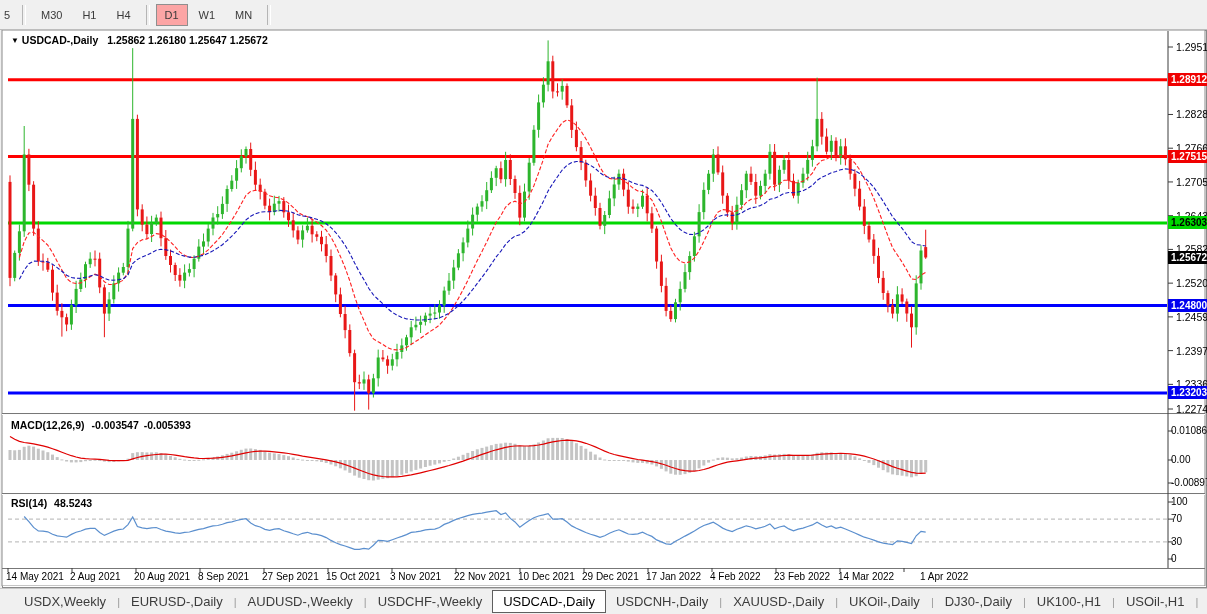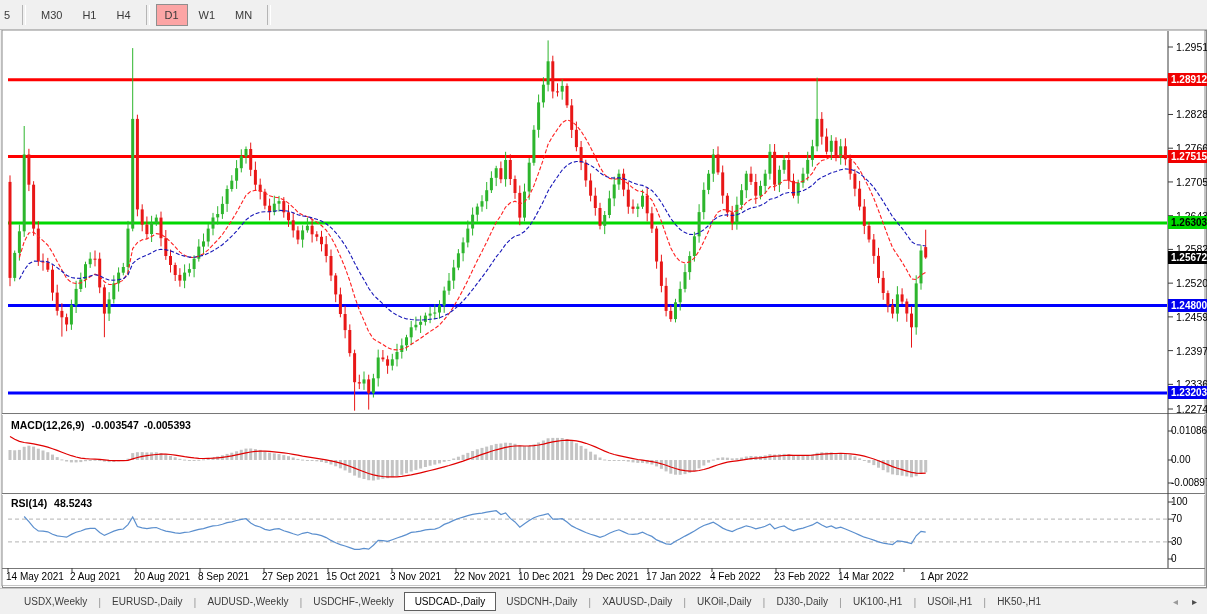--- a/index.html
+++ b/index.html
@@ -20,21 +20,21 @@
   svg#plot{position:absolute;left:0;top:30px;width:1207px;height:556px;}
   .overlay{position:absolute;font-size:10.5px;font-weight:700;color:#000;white-space:nowrap;}
   .ptick{position:absolute;left:1176px;font-size:10.5px;color:#000;white-space:nowrap;}
   .plabel{position:absolute;left:1168px;width:39px;height:13px;font-size:10px;font-weight:700;
           line-height:13px;padding-left:3px;box-sizing:border-box;white-space:nowrap;}
   .dlabel{position:absolute;top:571px;font-size:10px;color:#000;white-space:nowrap;}
   .ilabel{position:absolute;left:1171px;font-size:10px;color:#000;white-space:nowrap;}
   
   .tabbar{position:absolute;left:0;top:588px;width:1207px;height:26px;background:#f0f0f0;
           border-top:1px solid #c8c8c8;display:flex;align-items:center;padding-left:14px;box-sizing:border-box;}
-  .tab{font-size:10px;color:#3c3c3c;padding:3px 10px;white-space:nowrap;cursor:default;}
+  .tab{font-size:13px;color:#3c3c3c;padding:3px 10px;white-space:nowrap;cursor:default;}
   .tab.active{background:#ffffff;border:1px solid #5f5f5f;color:#000;}
   .tab-sep{color:#9a9a9a;font-size:11px;padding:0 1px;}
   .tab-arrows{margin-left:auto;display:flex;gap:14px;padding-right:10px;}
   .arrow{font-size:10px;color:#4d4d4d;cursor:default;}
   .arrow.dim{color:#9a9a9a;}
 </style>
 </head>
 <body>
 
 <div class="screen">
@@ -686,20 +686,25 @@
       <rect x="914.7" y="283.4" width="3" height="43.9" fill="#2db52d"></rect>
       <line x1="921.0" y1="245.3" x2="921.0" y2="289.7" stroke="#2db52d" stroke-width="1"></line>
       <rect x="919.5" y="250.5" width="3" height="32.9" fill="#2db52d"></rect>
       <line x1="925.7" y1="229.7" x2="925.7" y2="258.9" stroke="#e81717" stroke-width="1"></line>
       <rect x="924.2" y="247.1" width="3" height="10.4" fill="#e81717"></rect>
       <polyline points="19.4,257.5 24.2,241.7 28.9,232.9 33.6,232.2 38.3,236.7 43.0,240.7 47.8,245.2 52.5,252.5 57.2,261.5 61.9,270.0 66.6,278.4 71.4,282.5 76.1,283.5 80.8,282.9 85.5,280.0 90.2,276.7 95.0,274.0 99.7,276.0 104.4,281.8 109.1,284.5 113.8,284.4 118.6,282.5 123.3,280.2 128.0,272.2 132.7,248.6 137.4,242.6 142.2,239.8 146.9,238.9 151.6,236.5 156.3,233.6 161.0,234.3 165.8,237.6 170.5,241.8 175.2,246.9 179.9,252.1 184.6,255.3 189.4,257.4 194.1,257.6 198.8,255.9 203.5,253.7 208.2,249.8 213.0,244.8 217.7,240.1 222.4,234.5 227.1,227.5 231.8,220.3 236.6,212.3 241.3,203.7 246.0,195.3 250.7,191.4 255.4,190.3 260.2,190.5 264.9,192.9 269.6,195.8 274.3,197.1 279.0,197.7 283.8,199.9 288.5,203.1 293.2,207.3 297.9,212.2 302.6,215.0 307.4,216.7 312.1,219.4 316.8,222.1 321.5,225.5 326.2,230.2 331.0,237.2 335.7,246.0 340.4,256.4 345.1,267.7 349.8,280.9 354.6,296.5 359.3,309.9 364.0,320.6 368.7,331.7 373.4,338.9 378.2,341.8 382.9,344.4 387.6,347.7 392.3,349.5 397.0,349.9 401.8,349.2 406.5,347.4 411.2,344.3 415.9,341.3 420.6,338.3 425.4,334.8 430.1,331.5 434.8,328.6 439.5,325.0 444.2,319.7 449.0,313.7 453.7,306.6 458.4,298.4 463.1,289.8 467.8,280.4 472.6,270.3 477.3,260.5 482.0,251.4 486.7,242.0 491.4,232.1 496.2,222.3 500.9,215.6 505.6,207.1 510.3,202.8 515.0,201.2 519.8,203.8 524.5,201.9 529.2,195.9 533.9,185.7 538.6,172.9 543.4,159.3 548.1,144.2 552.8,136.1 557.5,129.3 562.2,122.6 567.0,119.9 571.7,121.5 576.4,125.4 581.1,131.2 585.8,138.7 590.6,147.5 595.3,156.8 600.0,167.4 604.7,174.7 609.4,178.4 614.2,179.3 618.9,178.5 623.6,180.2 628.3,184.2 633.0,188.1 637.8,190.9 642.5,191.6 647.2,195.0 651.9,200.1 656.6,209.6 661.4,221.3 666.1,235.1 670.8,248.0 675.5,256.4 680.2,261.4 685.0,263.0 689.7,261.9 694.4,258.0 699.1,250.9 703.8,241.5 708.6,231.1 713.3,219.3 718.0,212.1 722.7,209.6 727.4,210.0 732.2,212.0 736.9,210.9 741.6,207.7 746.3,202.5 751.0,199.3 755.8,198.8 760.5,196.8 765.2,193.2 769.9,186.9 774.6,186.5 779.4,183.9 784.1,180.3 788.8,180.3 793.5,182.7 798.2,182.7 803.0,181.3 807.7,178.0 812.4,173.1 817.1,164.8 821.8,160.5 826.6,159.1 831.3,156.3 836.0,156.5 840.7,154.9 845.4,155.6 850.2,158.4 854.9,163.0 859.6,169.7 864.3,178.4 869.0,187.8 873.8,198.3 878.5,210.5 883.2,223.2 887.9,235.9 892.6,247.8 897.4,255.0 902.1,262.2 906.8,270.1 911.5,278.9 916.2,279.6 921.0,275.1 925.7,272.4 " fill="none" stroke="#ff2020" stroke-width="1.1" stroke-dasharray="4 2"></polyline>
       <polyline points="19.4,279.3 24.2,270.1 28.9,263.7 33.6,261.1 38.3,261.2 43.0,261.3 47.8,261.9 52.5,264.2 57.2,267.6 61.9,271.3 66.6,275.2 71.4,277.5 76.1,278.3 80.8,278.4 85.5,277.3 90.2,276.0 95.0,274.7 99.7,275.6 104.4,278.4 109.1,280.0 113.8,280.2 118.6,279.7 123.3,278.7 128.0,275.0 132.7,263.5 137.4,259.4 142.2,256.9 146.9,255.2 151.6,252.8 156.3,250.2 161.0,249.3 165.8,249.8 170.5,250.9 175.2,252.7 179.9,254.8 184.6,256.1 189.4,257.1 194.1,257.2 198.8,256.4 203.5,255.3 208.2,253.3 213.0,250.7 217.7,247.9 222.4,244.7 227.1,240.6 231.8,236.1 236.6,231.1 241.3,225.5 246.0,219.9 250.7,216.2 255.4,213.8 260.2,212.2 264.9,211.7 269.6,211.8 274.3,211.2 279.0,210.4 283.8,210.6 288.5,211.3 293.2,212.7 297.9,214.7 302.6,215.9 307.4,216.6 312.1,217.9 316.8,219.3 321.5,221.1 326.2,223.7 331.0,227.6 335.7,232.5 340.4,238.5 345.1,245.3 349.8,253.3 354.6,262.9 359.3,271.8 364.0,279.8 368.7,288.2 373.4,294.8 378.2,299.5 382.9,303.9 387.6,308.5 392.3,312.3 397.0,315.2 401.8,317.4 406.5,318.9 411.2,319.5 415.9,319.9 420.6,320.1 425.4,319.7 430.1,319.3 434.8,318.8 439.5,317.8 444.2,315.8 449.0,313.2 453.7,309.8 458.4,305.6 463.1,300.9 467.8,295.6 472.6,289.6 477.3,283.4 482.0,277.3 486.7,270.9 491.4,264.0 496.2,256.9 500.9,251.1 505.6,244.4 510.3,239.5 515.0,236.1 519.8,234.7 524.5,231.5 529.2,226.4 533.9,219.3 538.6,210.6 543.4,201.3 548.1,190.9 552.8,183.5 557.5,176.7 562.2,170.0 567.0,165.2 571.7,162.6 576.4,161.5 581.1,161.5 585.8,163.0 590.6,165.4 595.3,168.5 600.0,172.8 604.7,175.9 609.4,177.6 614.2,178.1 618.9,177.8 623.6,178.6 628.3,180.7 633.0,182.8 637.8,184.6 642.5,185.4 647.2,187.5 651.9,190.5 656.6,195.8 661.4,202.4 666.1,210.5 670.8,218.5 675.5,224.7 680.2,229.5 685.0,232.6 689.7,234.4 694.4,234.5 699.1,232.8 703.8,229.7 708.6,225.5 713.3,220.3 718.0,216.7 722.7,215.2 727.4,214.9 732.2,215.5 736.9,214.8 741.6,212.9 746.3,210.0 751.0,208.0 755.8,207.0 760.5,205.5 765.2,203.1 769.9,199.3 774.6,198.2 779.4,196.1 784.1,193.4 788.8,192.5 793.5,192.7 798.2,192.0 803.0,190.7 807.7,188.4 812.4,185.3 817.1,180.3 821.8,177.1 826.6,175.2 831.3,172.7 836.0,171.5 840.7,169.7 845.4,168.9 850.2,169.3 854.9,170.7 859.6,173.4 864.3,177.3 869.0,181.9 873.8,187.3 878.5,194.1 883.2,201.4 887.9,209.1 892.6,216.8 897.4,222.6 902.1,228.4 906.8,234.7 911.5,241.6 916.2,244.7 921.0,245.1 925.7,246.0 " fill="none" stroke="#1818b8" stroke-width="1.1" stroke-dasharray="4 2"></polyline>
       <polyline points="24.2,516.5 28.9,521.6 33.6,527.4 38.3,531.0 43.0,531.1 47.8,531.8 52.5,534.2 57.2,535.9 61.9,536.5 66.6,537.2 71.4,534.4 76.1,532.2 80.8,531.0 85.5,529.1 90.2,528.4 95.0,528.4 99.7,532.4 104.4,535.4 109.1,533.3 113.8,531.1 118.6,529.7 123.3,529.0 128.0,524.6 132.7,517.0 137.4,526.6 142.2,527.9 146.9,528.7 151.6,527.9 156.3,527.5 161.0,529.5 165.8,531.1 170.5,531.9 175.2,532.8 179.9,533.4 184.6,532.4 189.4,532.0 194.1,530.7 198.8,529.3 203.5,528.6 208.2,527.1 213.0,525.8 217.7,525.5 222.4,524.3 227.1,522.6 231.8,521.8 236.6,520.5 241.3,519.4 246.0,518.7 250.7,523.0 255.4,525.7 260.2,527.0 264.9,529.4 269.6,530.4 274.3,529.1 279.0,528.6 283.8,530.7 288.5,532.1 293.2,533.8 297.9,535.2 302.6,533.3 307.4,532.3 312.1,533.9 316.8,534.3 321.5,535.6 326.2,537.6 331.0,540.4 335.7,542.7 340.4,544.6 345.1,546.0 349.8,547.6 354.6,549.3 359.3,549.4 364.0,548.3 368.7,549.1 373.4,545.2 378.2,540.4 382.9,540.6 387.6,541.3 392.3,539.7 397.0,538.0 401.8,536.4 406.5,534.6 411.2,532.4 415.9,531.9 420.6,531.2 425.4,529.8 430.1,529.4 434.8,529.1 439.5,527.5 444.2,524.4 449.0,522.6 453.7,520.4 458.4,518.5 463.1,517.1 467.8,515.6 472.6,514.3 477.3,513.6 482.0,513.1 486.7,512.2 491.4,511.3 496.2,510.7 500.9,514.5 505.6,512.9 510.3,518.4 515.0,521.9 519.8,527.2 524.5,523.7 529.2,520.6 533.9,517.8 538.6,516.0 543.4,514.9 548.1,513.7 552.8,519.1 557.5,519.1 562.2,518.7 567.0,522.1 571.7,525.9 576.4,528.3 581.1,530.4 585.8,532.5 590.6,534.2 595.3,535.6 600.0,537.4 604.7,535.7 609.4,533.2 614.2,531.3 618.9,529.8 623.6,531.9 628.3,534.0 633.0,534.3 637.8,533.9 642.5,532.1 647.2,534.5 651.9,536.4 656.6,539.9 661.4,541.9 666.1,543.8 670.8,544.3 675.5,541.2 680.2,538.8 685.0,536.1 689.7,533.6 694.4,530.9 699.1,527.9 703.8,525.5 708.6,523.9 713.3,522.2 718.0,524.9 722.7,528.1 727.4,530.2 732.2,531.5 736.9,529.2 741.6,527.6 746.3,525.8 751.0,527.0 755.8,528.9 760.5,527.7 765.2,526.3 769.9,523.9 774.6,528.7 779.4,527.0 784.1,526.0 788.8,528.9 793.5,530.8 798.2,529.2 803.0,528.1 807.7,526.5 812.4,524.9 817.1,522.2 821.8,525.0 826.6,527.3 831.3,526.0 836.0,528.4 840.7,527.1 845.4,529.0 850.2,531.0 854.9,533.0 859.6,535.1 864.3,537.2 869.0,538.5 873.8,540.1 878.5,541.9 883.2,543.1 887.9,543.9 892.6,544.5 897.4,540.8 902.1,541.4 906.8,542.4 911.5,543.5 916.2,535.8 921.0,531.3 925.7,532.1 " fill="none" stroke="#5b8fce" stroke-width="1.2"></polyline>
     </svg>
 
+  <div class="overlay" style="left:11px;top:34px;">
+    <span style="font-size:8px;vertical-align:1px;">▼</span>
+    <span>USDCAD-,Daily</span>
+    <span style="margin-left:6px;">1.25862 1.26180 1.25647 1.25672</span>
+  </div>
 
   <div class="overlay" style="left:11px;top:419px;">
     <span>MACD(12,26,9)</span>
     <span style="margin-left:4px;">-0.003547</span>
     <span style="margin-left:2px;">-0.005393</span>
   </div>
 
   <div class="overlay" style="left:11px;top:497px;">
     <span>RSI(14)</span>
     <span style="margin-left:4px;">48.5243</span>

